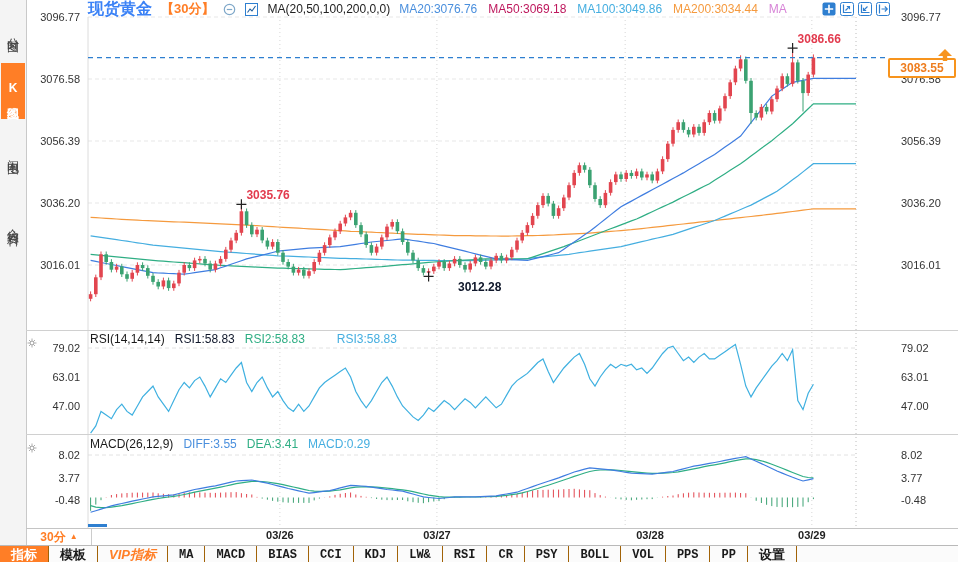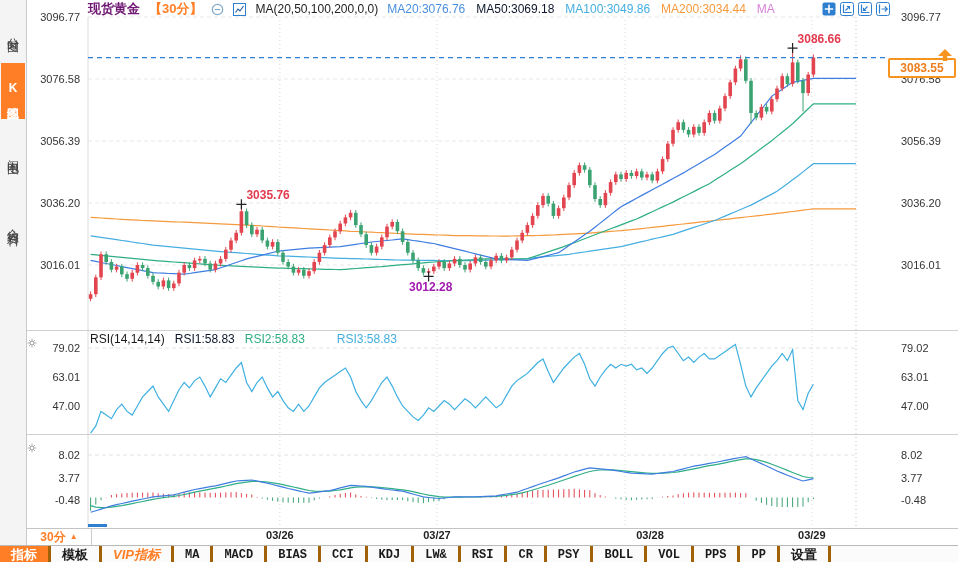--- a/index.html
+++ b/index.html
@@ -6,21 +6,21 @@
   #app{position:relative;width:958px;height:562px;background:#fff;overflow:hidden;
        font-family:"Liberation Sans",sans-serif;-webkit-font-smoothing:antialiased;}
   #chart-svg{position:absolute;left:0;top:0;z-index:1;pointer-events:none;}
   .vline-sidebar{position:absolute;left:26px;top:0;width:1px;height:545px;background:#c9c9c9;z-index:2;}
   .sidebar{position:absolute;left:0;top:0;width:26px;height:545px;background:#f4f4f4;z-index:3;}
   .stab{position:absolute;left:1px;width:24px;writing-mode:vertical-rl;text-orientation:upright;
         font-size:12px;letter-spacing:2px;color:#444;text-align:center;cursor:pointer;line-height:24px;}
   .stab.active{background:#ff7e26;color:#fff;font-weight:bold;}
   .header{position:absolute;left:88px;top:0;height:18px;display:flex;align-items:center;gap:9px;
           font-size:12px;color:#222;z-index:4;white-space:nowrap;}
-  .sym{font-size:13px;font-weight:bold;color:#701a75;}
+  .sym{font-size:16px;font-weight:bold;color:#3b82f6;}
   .tf{font-size:13px;font-weight:bold;color:#ff7e26;}
   .hicon{display:inline-flex;align-items:center;cursor:pointer;}
   .formula{color:#222;}
   #ma-legend{display:inline-flex;gap:11px;}
   .win-icons{position:absolute;left:822px;top:2px;display:flex;gap:4px;z-index:5;}
   .win-icons a{display:block;width:14px;height:14px;cursor:pointer;}
   .ylab{position:absolute;font-size:11px;color:#333;z-index:4;}
   .ylab.left{left:24px;width:56px;text-align:right;}
   .ylab.right{left:901px;width:56px;text-align:left;}
   .xlab{position:absolute;top:529px;font-size:11px;font-weight:bold;color:#222;transform:translateX(-50%);z-index:4;text-align:center;}
@@ -37,21 +37,21 @@
           display:flex;align-items:center;justify-content:center;gap:4px;color:#ff7e26;
           font-size:12px;font-weight:bold;cursor:pointer;z-index:4;background:#fff;}
   .tf-box .tri{font-size:8px;line-height:8px;}
   .scroll-thumb{position:absolute;left:88px;top:524px;width:19px;height:3px;background:#2e7fd0;z-index:4;cursor:grab;}
   .xaxis-row-sep{position:absolute;left:26px;right:0;top:528px;height:1px;background:#c4c4c4;z-index:2;}
   .watermark{position:absolute;left:810px;top:496px;font-size:44px;font-weight:bold;color:#8e949c;
              opacity:0.35;letter-spacing:2px;z-index:9;pointer-events:none;}
   .toolbar{position:absolute;left:0;right:0;top:545px;height:17px;background:#fbfbfb;
            border-top:1px solid #b9b9b9;display:flex;align-items:stretch;z-index:10;}
   .tb-tab{display:flex;align-items:center;padding:0 11px;font-size:13px;color:#1a1a1a;
-          border-right:3px solid #a16207;cursor:pointer;font-weight:bold;}
+          border-right:1px solid #a16207;cursor:pointer;font-weight:bold;}
   .tb-tab.mono{font-family:"Liberation Mono",monospace;font-size:12px;font-weight:bold;}
   .tb-tab.active{background:#ff7e26;color:#fff;}
   .tb-tab.accent{color:#ff7e26;font-style:italic;}
 </style>
 </head>
 <body>
 
 <div id="app">
   <svg id="chart-svg" width="958" height="562">
       <line x1="88" x2="856" y1="17" y2="17" stroke="#e7e7e7" stroke-dasharray="4,3"></line>
@@ -519,21 +519,21 @@
     </span>
     <span class="hicon">
       <svg width="13" height="13">
           <rect x="0.5" y="0.5" width="12" height="12" fill="#fff" stroke="#2e7fd0"></rect>
           <path d="M2.5 9.5l2.5-3.5 2 2 3.5-5" stroke="#1f5e9e" fill="none" stroke-width="1.1"></path>
         </svg>
     </span>
     <span class="formula">MA(20,50,100,200,0,0)</span>
     <span id="ma-legend">
         <span style="color: rgb(74, 143, 221);">MA20:3076.76</span>
-        <span style="color: #0f172a;">MA50:3069.18</span>
+        <span style="color: #be185d;">MA50:3069.18</span>
         <span style="color: rgb(69, 174, 224);">MA100:3049.86</span>
         <span style="color: rgb(245, 154, 62);">MA200:3034.44</span>
         <span style="color: rgb(215, 131, 215);">MA</span>
       </span>
   </div>
 
   <div class="win-icons">
     <a><svg width="14" height="14">
           <rect x="0.5" y="0.5" width="13" height="13" rx="2" fill="#2e7fd0"></rect>
           <path d="M7 2.8v8.4M2.8 7h8.4" stroke="#fff" stroke-width="1.6"></path>
@@ -570,20 +570,26 @@
         <circle cx="5" cy="5" r="2" fill="none" stroke="#999"></circle>
         <path d="M5 0.5v2M5 7.5v2M0.5 5h2M7.5 5h2M2 2l1.4 1.4M6.6 6.6L8 8M8 2L6.6 3.4M3.4 6.6L2 8" stroke="#999" stroke-width="0.8"></path>
       </svg>
   </span>
 
   <div class="legend-row" style="top:332px" id="rsi-legend">
       <span class="f">RSI(14,14,14)</span>
       <span style="color: #0f172a;">RSI1:58.83</span>
       <span style="color: rgb(47, 174, 132);">RSI2:58.83</span>
       <span style="color: rgb(69, 174, 224); padding-left: 22px;">RSI3:58.83</span>
+    </div>
+  <div class="legend-row" style="top:437px" id="macd-legend">
+      <span class="f">MACD(26,12,9)</span>
+      <span style="color: rgb(74, 143, 221);">DIFF:3.55</span>
+      <span style="color: rgb(47, 174, 132);">DEA:3.41</span>
+      <span style="color: rgb(69, 174, 224);">MACD:0.29</span>
     </div>
 
   <div class="price-box">3083.55</div>
   <div class="price-arrow">
     <svg width="18" height="13">
         <polygon points="9,0 2,7 16,7" fill="#f7941d"></polygon>
         <rect x="6.8" y="7" width="4.4" height="5" fill="#f7941d"></rect>
       </svg>
   </div>
 
@@ -614,21 +620,21 @@
       <div class="ylab right" style="top: 371px;">63.01</div>
       <div class="ylab left" style="top: 400px;">47.00</div>
       <div class="ylab right" style="top: 400px;">47.00</div>
       <div class="ylab left" style="top: 449px;">8.02</div>
       <div class="ylab right" style="top: 449px;">8.02</div>
       <div class="ylab left" style="top: 472px;">3.77</div>
       <div class="ylab right" style="top: 472px;">3.77</div>
       <div class="ylab left" style="top: 494px;">-0.48</div>
       <div class="ylab right" style="top: 494px;">-0.48</div>
       <div class="marker-label" style="left: 246.4px; top: 188.351px; color: rgb(226, 59, 78);">3035.76</div>
-      <div class="marker-label" style="left: 409px; top: 280.454px; color: #a21caf;">3012.28</div>
+      <div class="marker-label" style="left: 458px; top: 280.454px; color: #0f172a;">3012.28</div>
       <div class="marker-label" style="left: 797.6px; top: 32.0461px; color: rgb(226, 59, 78);">3086.66</div>
     </div>
 
 
   <div class="toolbar" id="toolbar">
       <div class="tb-tab active">指标</div>
       <div class="tb-tab">模板</div>
       <div class="tb-tab accent">VIP指标</div>
       <div class="tb-tab mono">MA</div>
       <div class="tb-tab mono">MACD</div>

